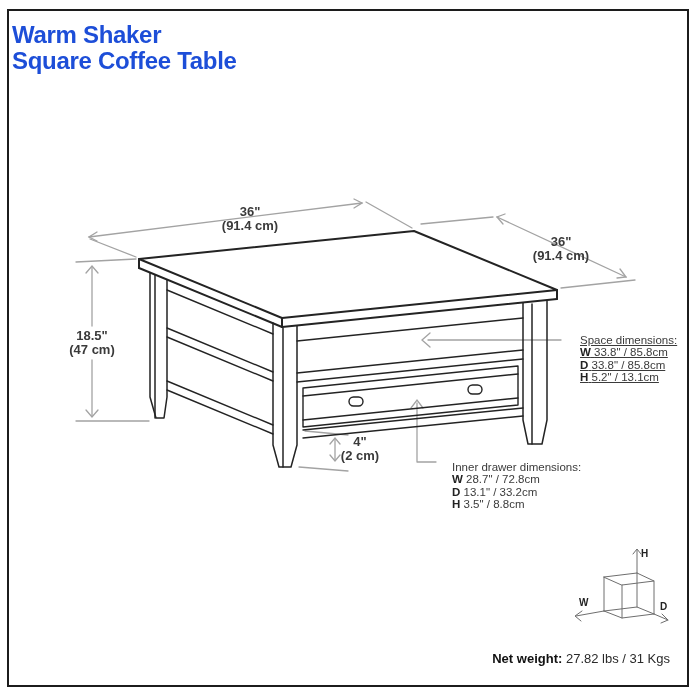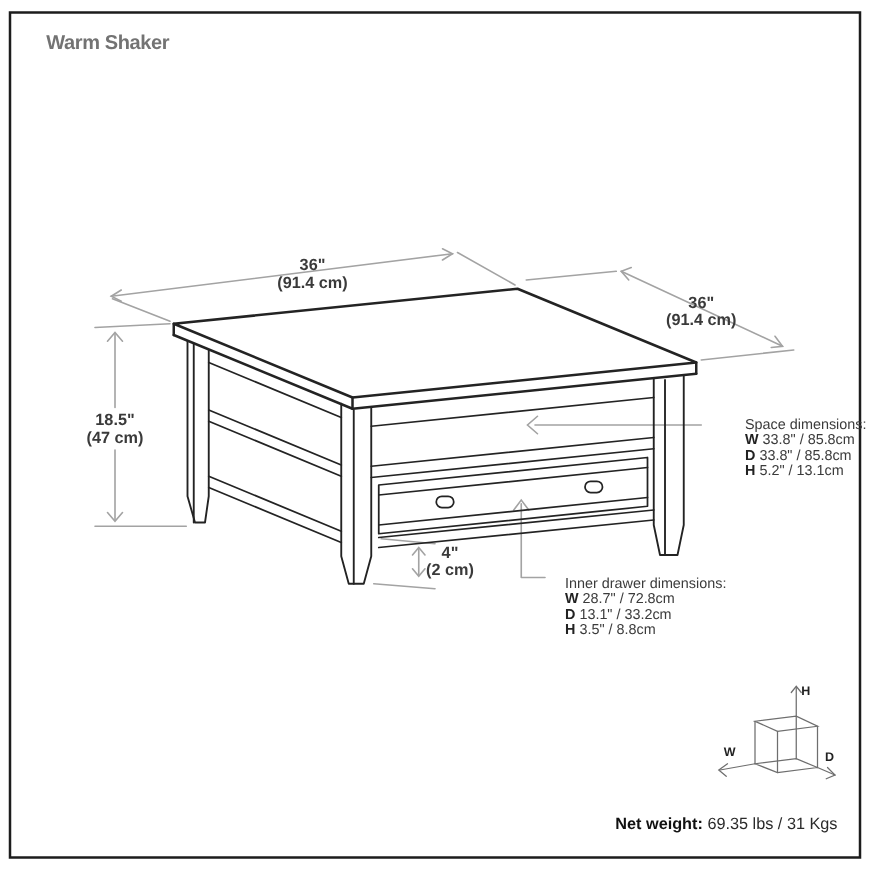--- a/index.html
+++ b/index.html
@@ -7,37 +7,37 @@
     width:700px;height:700px;position:relative;background:#ffffff;
     font-family:"Liberation Sans",sans-serif;overflow:hidden;
     -webkit-font-smoothing:antialiased;
   }
   .frame{
     position:absolute;left:7px;top:9px;width:682px;height:678px;
     border:2px solid #1c1c1c;box-sizing:border-box;pointer-events:none;
   }
   svg.drawing{position:absolute;left:0;top:0;}
   .title{
-    position:absolute;left:37px;top:22px;
-    font-size:16px;font-weight:bold;color:#737373;
+    position:absolute;left:12px;top:22px;
+    font-size:24px;font-weight:bold;color:#1d4ed8;
     line-height:26px;letter-spacing:-0.3px;
   }
   .dim-label{
     position:absolute;text-align:center;
     font-size:13px;font-weight:bold;color:#3a3a3a;line-height:14px;
   }
   #dim-top{left:190px;top:205px;width:120px;}
   #dim-right{left:501px;top:235px;width:120px;}
   #dim-height{left:42px;top:329px;width:100px;}
   #dim-gap{left:329px;top:435px;width:62px;}
   .spec{
     position:absolute;font-size:11.5px;color:#3b3b3b;line-height:12.4px;
   }
   .spec b{color:#222222;}
-  #space-block{left:596px;top:334px;}
+  #space-block{left:580px;top:334px;text-decoration:underline;}
   #drawer-block{left:440px;top:461px;margin-left:12px;}
   .cube-label{
     position:absolute;font-size:10px;font-weight:bold;color:#222222;
   }
   #cube-h{left:641px;top:548px;}
   #cube-w{left:579px;top:597px;}
   #cube-d{left:660px;top:601px;}
   #net-weight{
     position:absolute;right:30px;top:651px;
     font-size:13px;color:#2a2a2a;
@@ -138,20 +138,21 @@
     <path d="M654,614 L668,620"></path>
     <path d="M637,573 L637,550"></path>
     <polyline points="582,611 575,616 581,621"></polyline>
     <polyline points="662,614 668,620 661,623"></polyline>
     <polyline points="633,554 637,549 641,554"></polyline>
   </g>
 </svg>
 
 <div class="title">
   <div>Warm Shaker</div>
+  <div>Square Coffee Table</div>
 </div>
 
 <div id="dim-top" class="dim-label">
   <div>36"</div>
   <div>(91.4 cm)</div>
 </div>
 
 <div id="dim-right" class="dim-label">
   <div>36"</div>
   <div>(91.4 cm)</div>
@@ -180,14 +181,14 @@
   <div><b>D</b> <span>13.1" / 33.2cm</span></div>
   <div><b>H</b> <span>3.5" / 8.8cm</span></div>
 </div>
 
 <div id="cube-h" class="cube-label">H</div>
 <div id="cube-w" class="cube-label">W</div>
 <div id="cube-d" class="cube-label">D</div>
 
 <div id="net-weight">
   <b>Net weight:</b>
-  <span>69.35 lbs / 31 Kgs</span>
+  <span>27.82 lbs / 31 Kgs</span>
 </div>
 
 </body></html>

